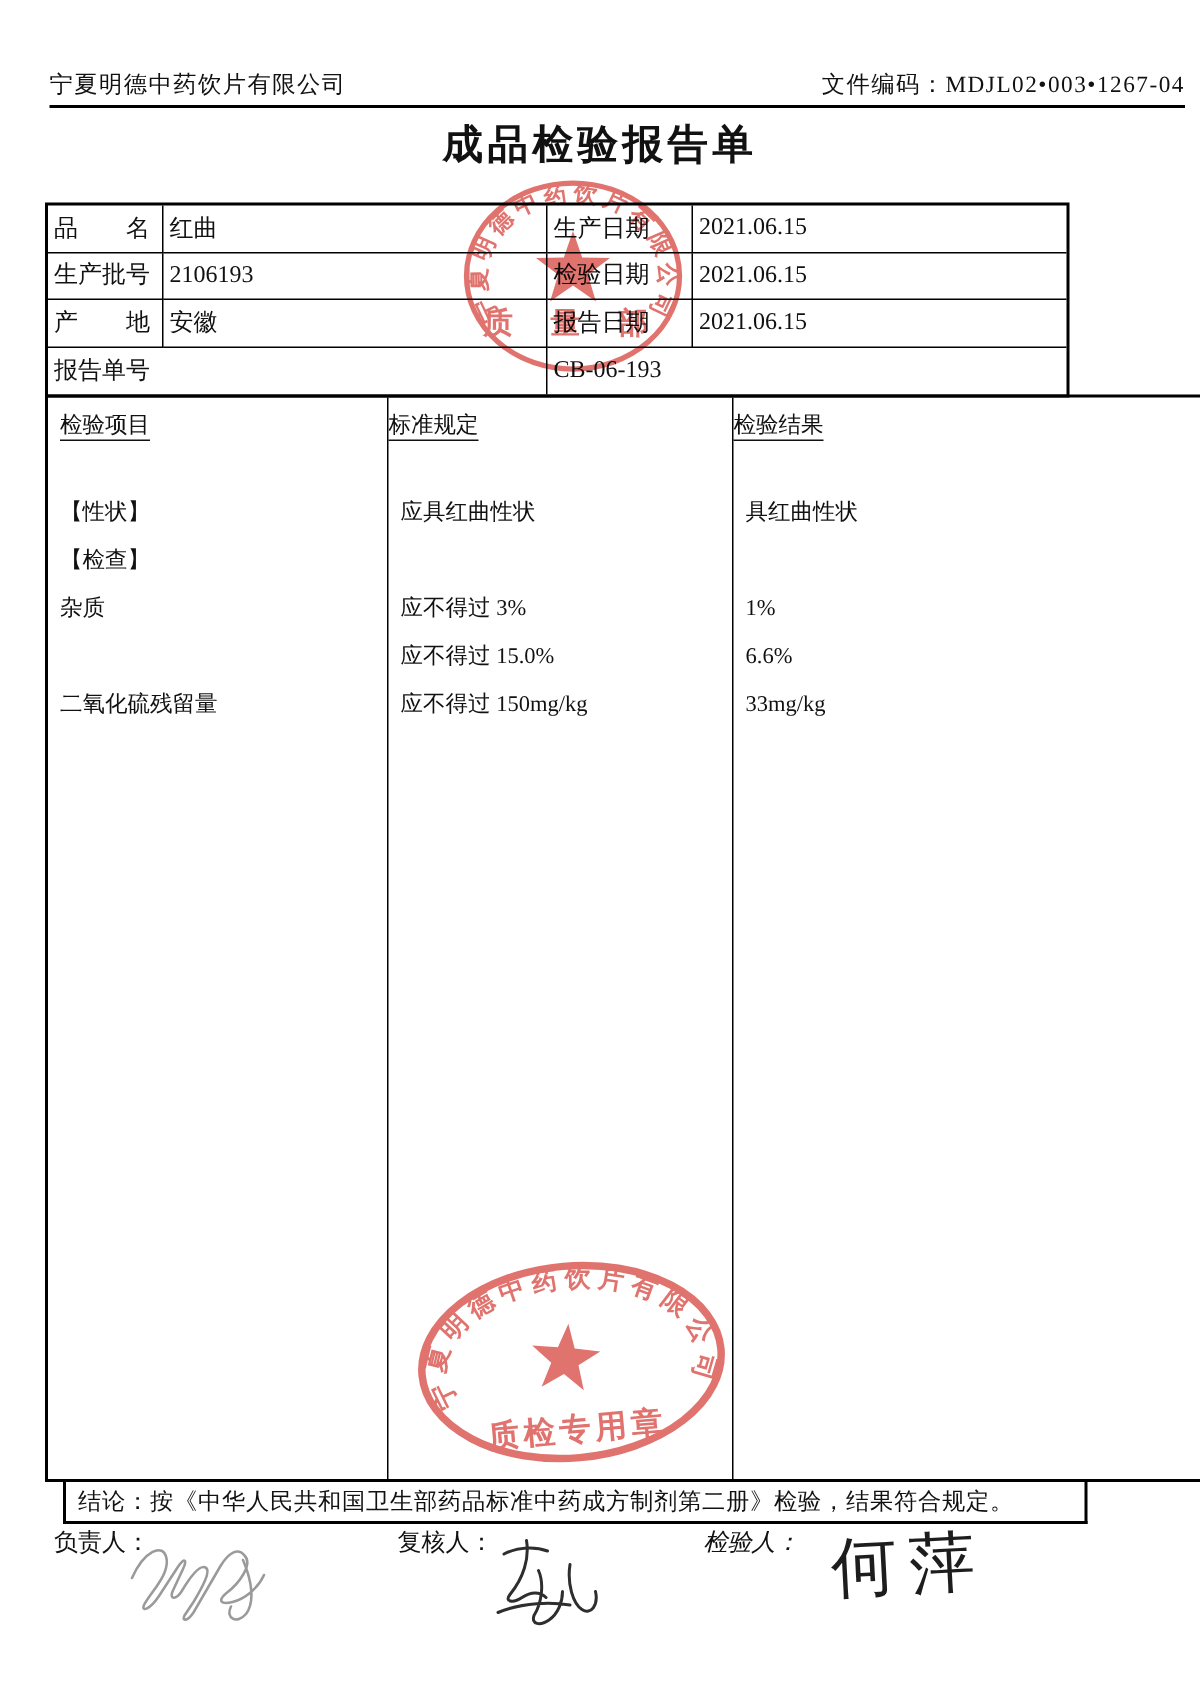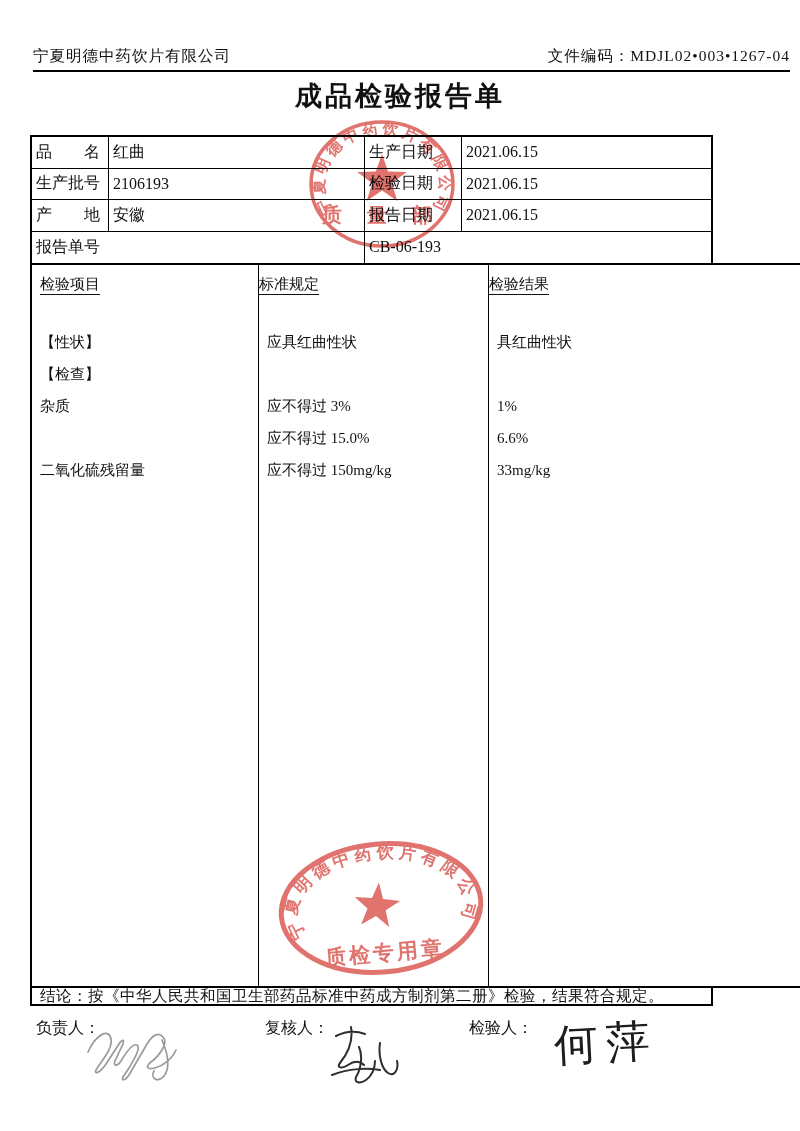--- a/index.html
+++ b/index.html
@@ -32,21 +32,21 @@
       font-size:15px;}
   .tcol{position:relative;border-right:1px solid #000;box-sizing:border-box;}
   .tcol.last{border-right:none;}
   .thead{position:absolute;top:8px;left:0;width:100%;height:22px;line-height:22px;}
   .thead .u{text-decoration:underline;text-underline-offset:5px;}
   .thead.left{padding-left:8px;box-sizing:border-box;}
   .thead.center{}
   .tline{position:absolute;left:8px;right:4px;height:32px;line-height:32px;white-space:nowrap;}
   .r0{top:61px;} .r1{top:93px;} .r2{top:125px;} .r3{top:157px;} .r4{top:189px;}
   
-  .conclusion{left:30px;top:988px;width:683px;height:18px;border:2px solid #000;
+  .conclusion{left:42px;top:988px;width:683px;height:28px;border:2px solid #000;
       border-top:none;box-sizing:border-box;display:flex;align-items:center;
       padding-left:8px;font-size:15.5px;letter-spacing:0.5px;}
   
   .sig-label{top:1018px;font-size:16px;}
   .stamp{mix-blend-mode:multiply;opacity:0.82;}
 </style>
 </head>
 <body>
 
 <div class="abs hdr">
@@ -102,21 +102,21 @@
     <div class="tline r4">33mg/kg</div>
   </div>
 </div>
 
 <div class="abs conclusion">
   <span>结论：按《中华人民共和国卫生部药品标准中药成方制剂第二册》检验，结果符合规定。</span>
 </div>
 
 <div class="abs sig-label" style="left:36px;">负责人：</div>
 <div class="abs sig-label" style="left:265px;">复核人：</div>
-<div class="abs sig-label" style="left:469px;">检验人：</div>
+<div class="abs sig-label" style="left:469px;font-style:italic;">检验人：</div>
 
 <svg class="abs" style="left:82px;top:1016px;" width="120" height="66" viewBox="0 0 120 66">
   <path d="M6,36 C14,18 27,12 29,23 C31,34 18,46 14,54 C12,59 18,57 24,48 L37,28
            C41,22 43,24 40,30 L33,45 C31,50 35,51 39,45 C45,35 51,27 55,29
            C59,31 53,42 47,52 L41,61 C39,65 43,65 47,59 L65,28 C71,18 77,16 81,21
            C87,27 77,40 69,46 C63,51 65,54 73,52 C81,50 90,43 94,34
            M80,24 C86,38 88,52 82,60 C76,67 68,63 72,55" fill="none" stroke="#9a9a9a" stroke-width="1.7" stroke-linecap="round"></path>
 </svg>
 <svg class="abs" style="left:322px;top:1022px;" width="96" height="62" viewBox="0 0 96 62">
   <path d="M14,14 C24,9 35,9 43,12 M29,5 C31,17 27,30 18,41 C14,46 20,47 26,43

